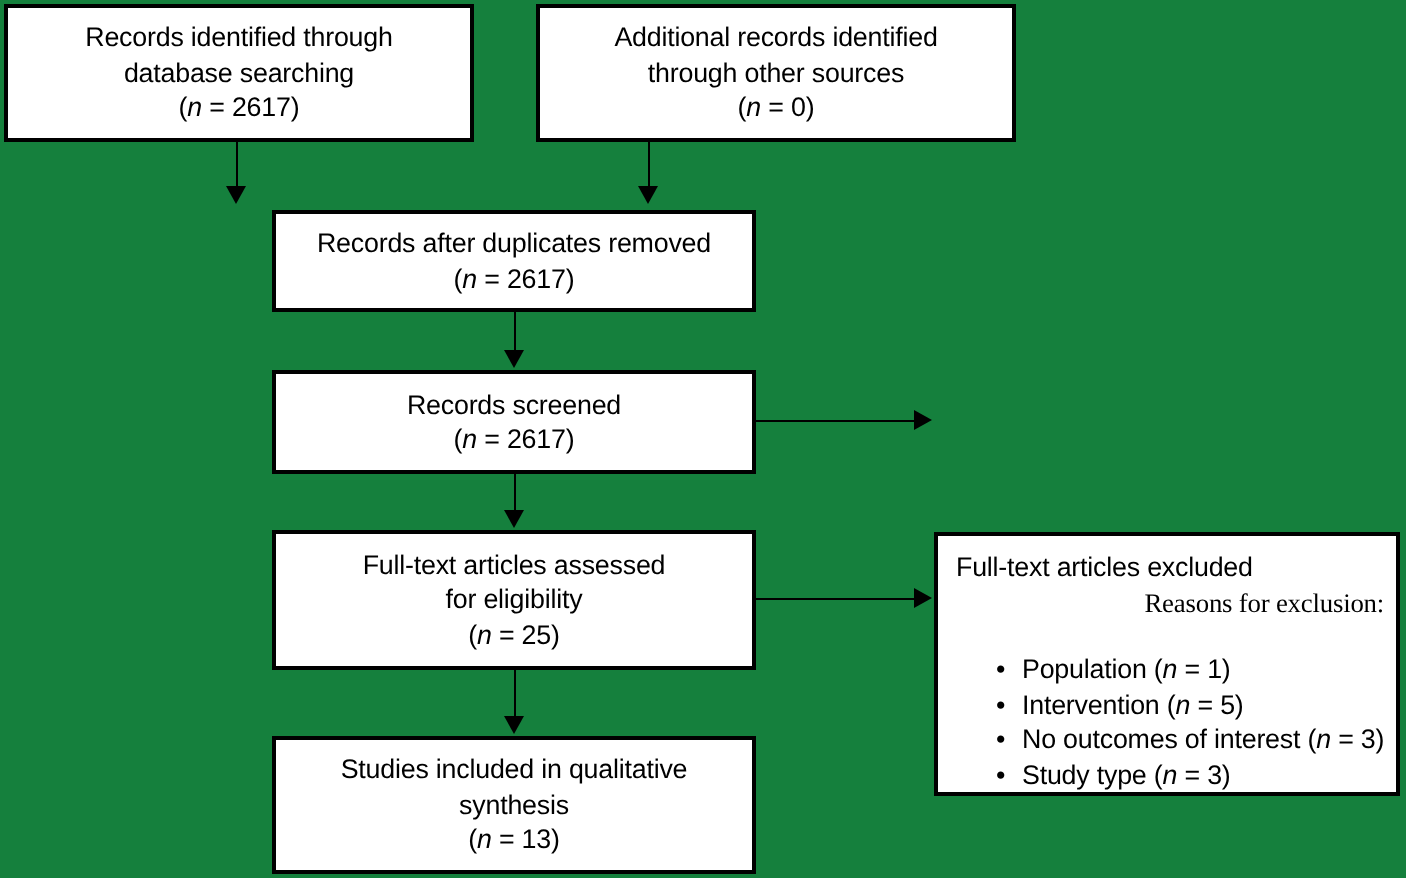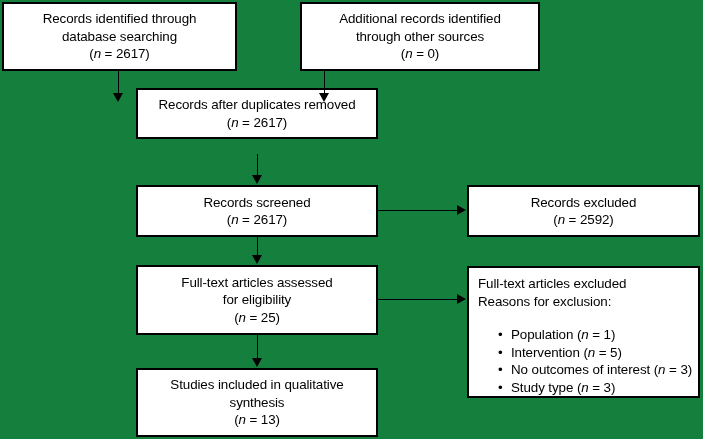--- a/index.html
+++ b/index.html
@@ -39,33 +39,33 @@
   .node.left-align {
     align-items: flex-start;
     text-align: left;
     justify-content: flex-start;
     padding: 7px 6px 6px 9px;
   }
   .n-italic { font-style: italic; }
 
   
   #box-db        { left: 2px;   top: 2px;   width: 235px; height: 69px; }
-  #box-other     { left: 268px; top: 2px;   width: 240px; height: 69px; margin-left: 32px; }
-  #box-dupes     { left: 136px; top: 88px; width: 242px; height: 51px; }
+  #box-other     { left: 268px; top: 2px;   width: 240px; height: 69px; }
+  #box-dupes     { left: 136px; top: 105px; width: 242px; height: 51px; }
   #box-screened  { left: 136px; top: 185px; width: 242px; height: 52px; }
   #box-excluded  { left: 467px; top: 185px; width: 233px; height: 52px; }
   #box-fulltext  { left: 136px; top: 265px; width: 242px; height: 70px; }
   #box-ftexcl    { left: 467px; top: 266px; width: 233px; height: 132px; }
   #box-included  { left: 136px; top: 368px; width: 242px; height: 69px; }
 
   
   .ft-head { width: 100%; }
   .ft-head-line1 { display: block; text-align: left; }
   .ft-head-line2 { display: block; text-align: center; padding-right: 18px; }
-  .ft-head-line3 { display: block; text-align: left; }
+  .ft-head-line3 { display: block; text-align: right; font-family: Liberation Serif, serif; }
   ul.reasons {
     margin: 16px;
     padding: 0 0 0 17px;
     list-style: none;
     width: 100%;
   }
   ul.reasons li {
     position: relative;
     text-align: left;
     white-space: nowrap;
@@ -139,24 +139,20 @@
   <div class="node" id="box-dupes">
     <span class="line">Records after duplicates removed</span>
     <span class="line"><span>(</span><span class="n-italic">n</span><span> = 2617)</span></span>
   </div>
 
   <div class="node" id="box-screened">
     <span class="line">Records screened</span>
     <span class="line"><span>(</span><span class="n-italic">n</span><span> = 2617)</span></span>
   </div>
 
-  <div class="node" id="box-excluded">
-    <span class="line">Records excluded</span>
-    <span class="line"><span>(</span><span class="n-italic">n</span><span> = 2592)</span></span>
-  </div>
 
   <div class="node" id="box-fulltext">
     <span class="line">Full-text articles assessed</span>
     <span class="line">for eligibility</span>
     <span class="line"><span>(</span><span class="n-italic">n</span><span> = 25)</span></span>
   </div>
 
   <div class="node left-align" id="box-ftexcl">
     <div class="ft-head">
       <span class="ft-head-line1">Full-text articles excluded</span>

